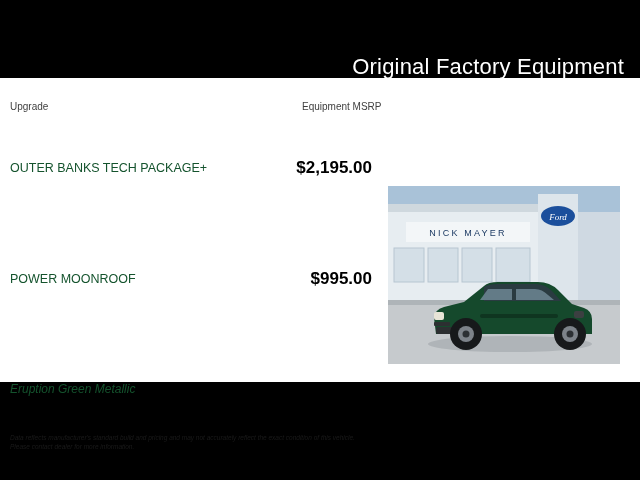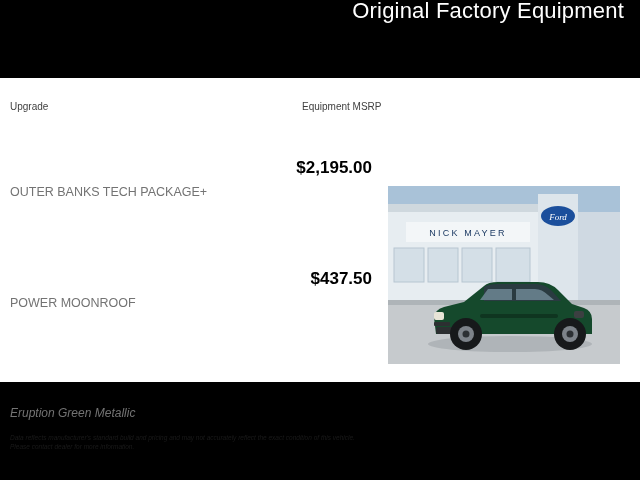--- a/index.html
+++ b/index.html
@@ -21,21 +21,21 @@
   }
   
   .header {
     position: absolute;
     left: 0;
     top: 0;
     width: 640px;
     height: 78px;
     background: #000000;
     display: flex;
-    align-items: flex-start;
+    align-items: flex-end;
     justify-content: flex-end;
   }
   .header-title {
     color: #ffffff;
     font-size: 22px;
     font-weight: 400;
     letter-spacing: 0.2px;
     padding-right: 16px;
     line-height: 1;
   }
@@ -61,24 +61,23 @@
     position: absolute;
     left: 0;
     width: 380px;
     height: 22px;
   }
   .row-label {
     position: absolute;
     left: 10px;
     top: 0;
     font-size: 12.5px;
-    color: #737373;
+    color: #14532d;
     white-space: nowrap;
     line-height: 22px;
-    margin-top: 24px;
   }
   .row-label.small {
     font-size: 12px;
   }
   .row-price {
     position: absolute;
     right: 8px;
     top: 0;
     font-size: 17px;
     font-weight: bold;
@@ -141,21 +140,21 @@
     <div class="col-head col-head-upgrade">Upgrade</div>
     <div class="col-head col-head-msrp">Equipment MSRP</div>
 
     <div class="row row-1">
       <div class="row-label">OUTER BANKS TECH PACKAGE+</div>
       <div class="row-price">$2,195.00</div>
     </div>
 
     <div class="row row-2">
       <div class="row-label">POWER MOONROOF</div>
-      <div class="row-price">$437.50</div>
+      <div class="row-price">$995.00</div>
     </div>
 
     <div class="row row-3">
       <div class="row-label small">Eruption Green Metallic</div>
       <div class="row-price">$343.48</div>
     </div>
 
     <div class="photo">
       <svg width="232" height="178" viewBox="0 0 232 178" xmlns="http://www.w3.org/2000/svg">
 

